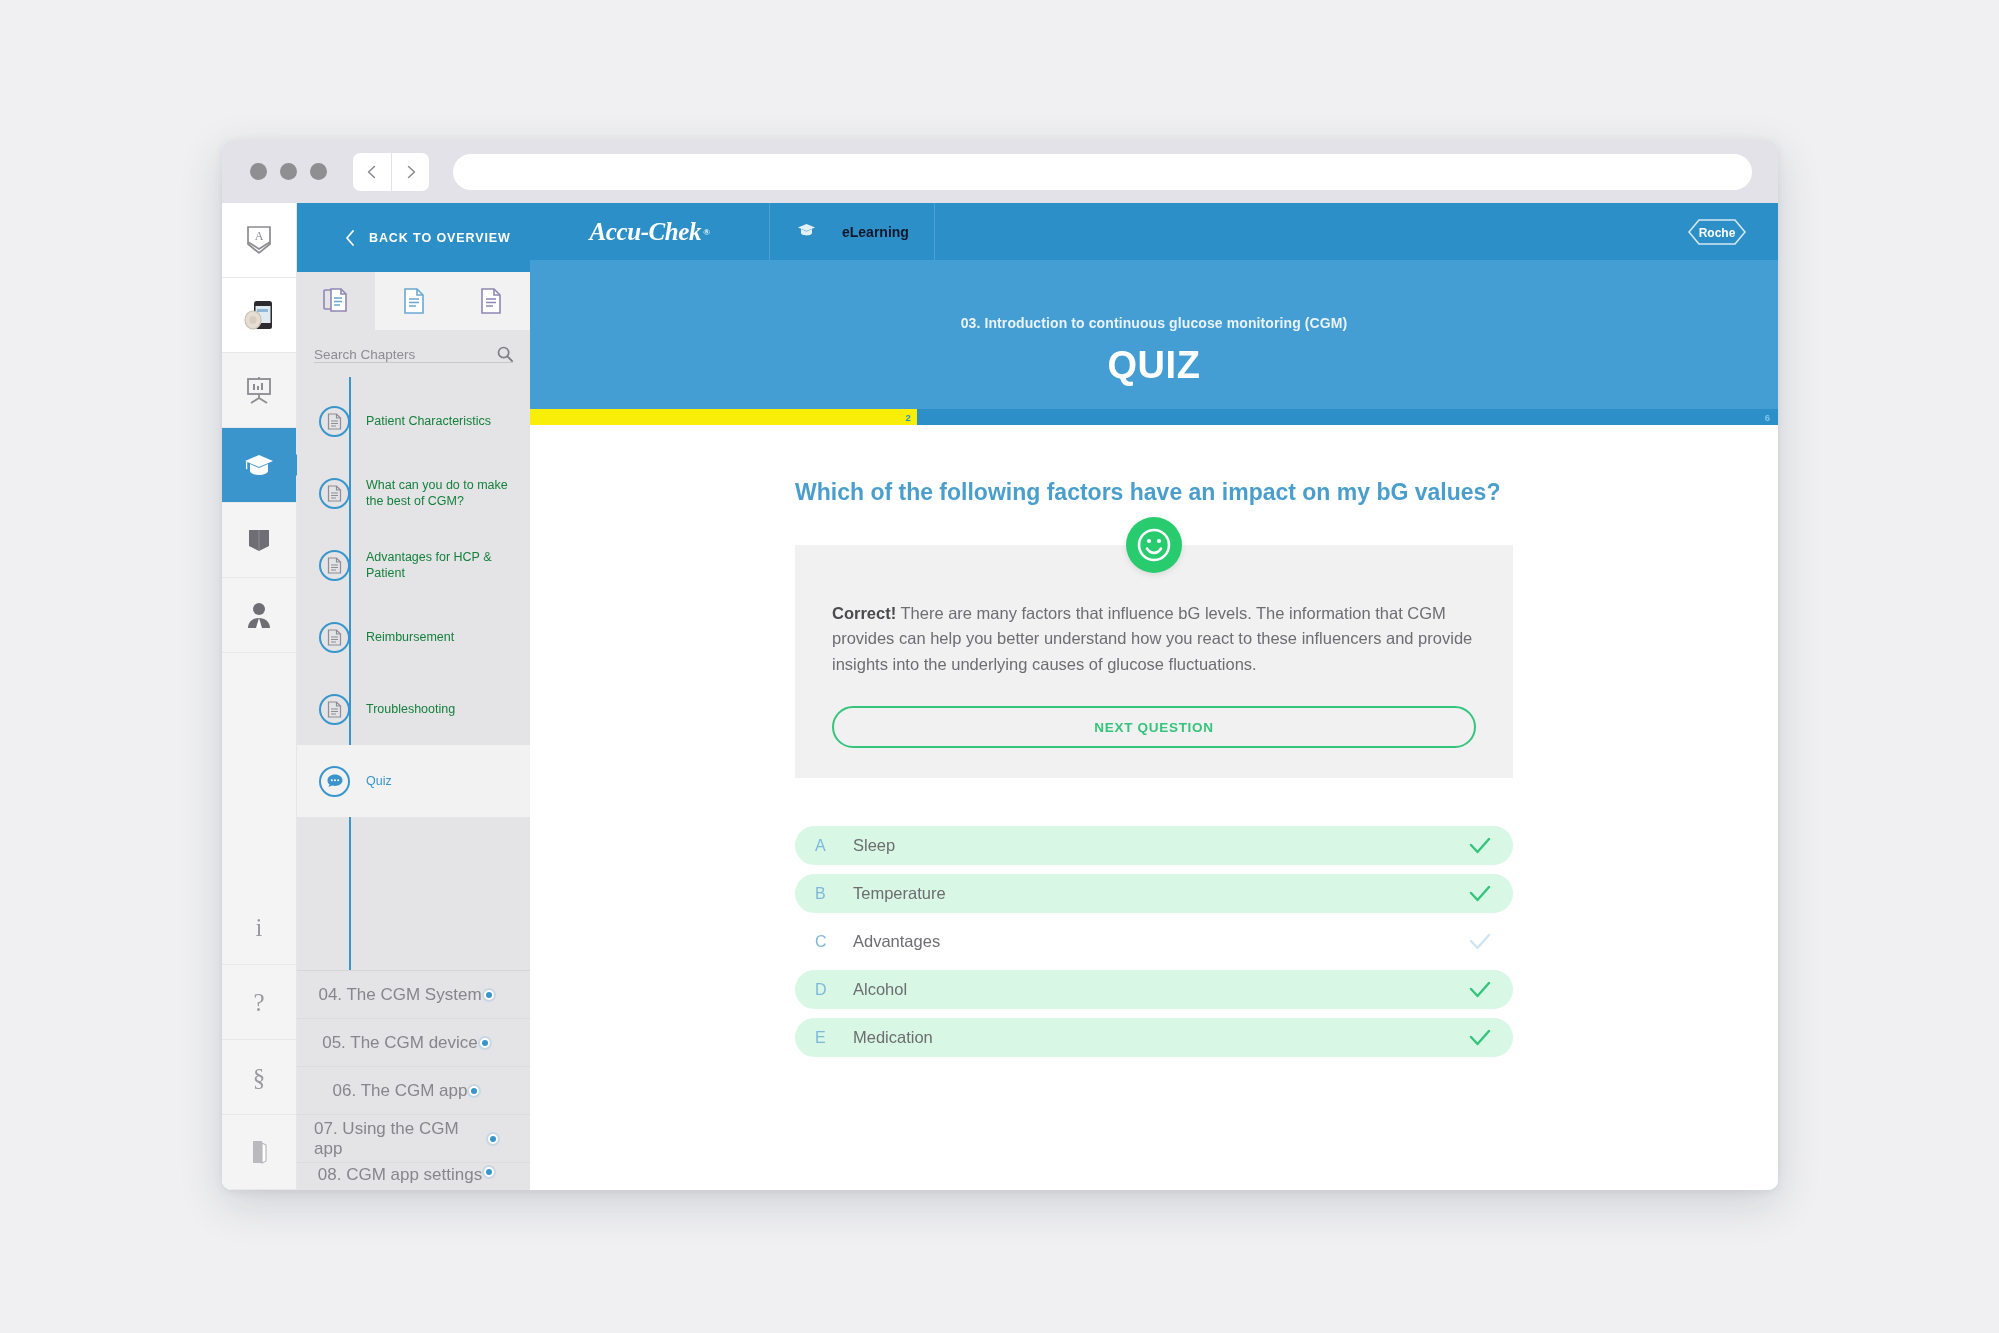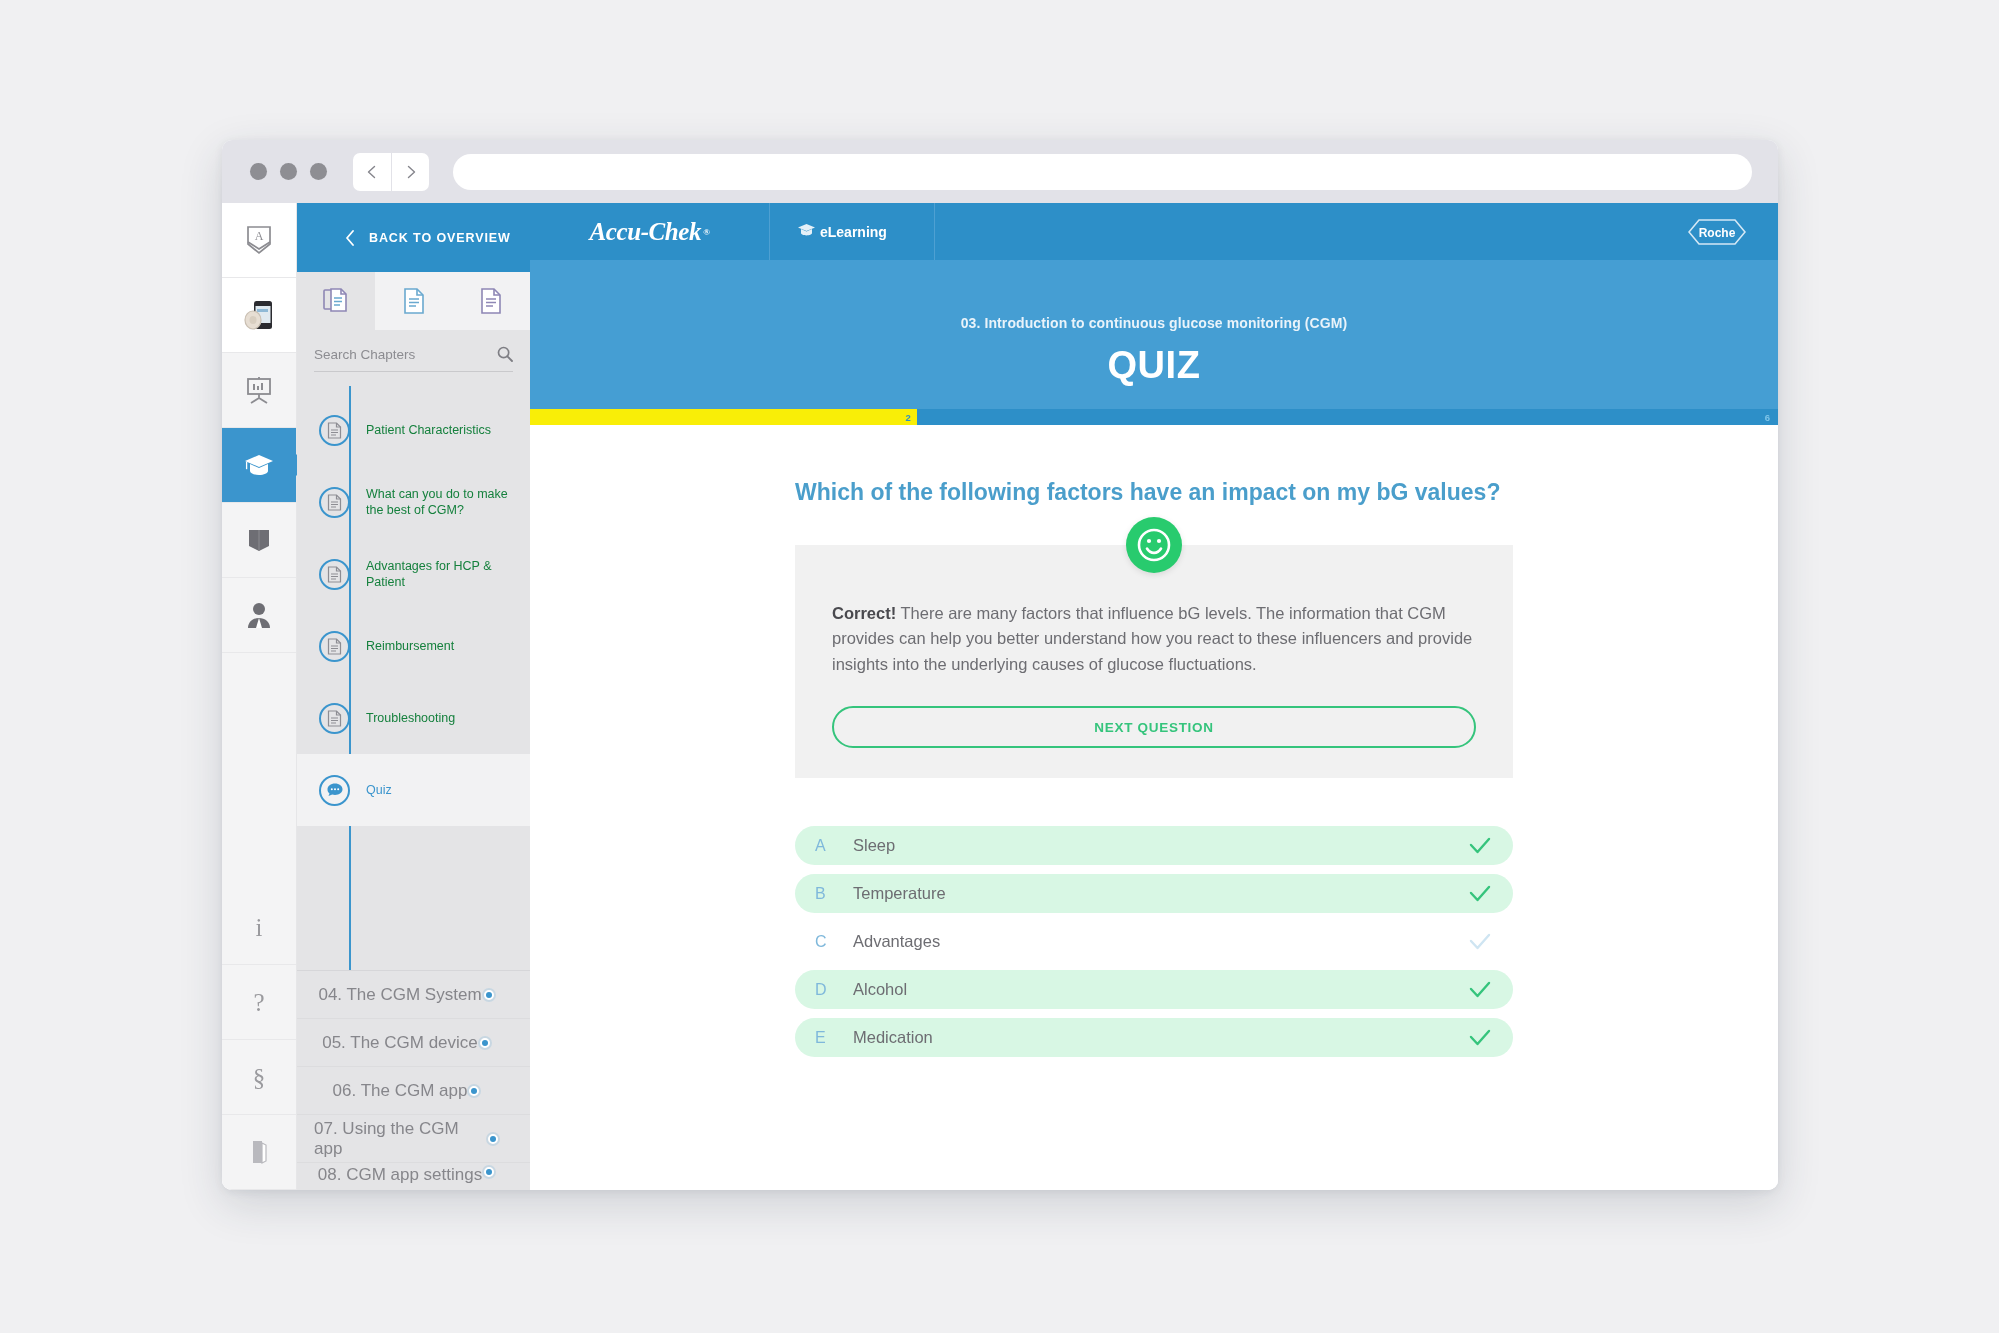--- a/index.html
+++ b/index.html
@@ -119,21 +119,20 @@
     flex: 1;
     display: flex; align-items: center; justify-content: center;
   }
   .tab.active { background: #e4e4e6; }
   .tab svg { display: block; }
 
   .searchwrap { padding: 16px 17px 0 17px; }
   .searchrow {
     display: flex; align-items: center;
     border-bottom: 1px solid #c9c9cc;
-    padding-bottom: 9px;
   }
   .searchrow input {
     flex: 1;
     border: none; outline: none; background: transparent;
     font-family: "Liberation Sans", sans-serif;
     font-size: 13.5px;
     color: #6d6d72;
   }
   .searchrow input::placeholder { color: #8c8c91; }
   .search-icon { color: #7e7e84; display: flex; }
@@ -217,24 +216,24 @@
     font-family: "Liberation Serif", serif;
     font-style: italic;
     font-weight: bold;
     font-size: 25px;
     letter-spacing: -0.4px;
     position: relative;
   }
   .brand sup { font-size: 9px; font-style: normal; vertical-align: super; margin-left: 2px; }
   .elearn {
     width: 165px;
-    display: flex; align-items: center; gap: 4px;
+    display: flex; align-items: center; gap: 26px;
     padding-left: 27px;
     border-right: 1px solid #4ea0d2;
-    color: #ffffff;
+    color: #0f172a;
     font-size: 14px;
     font-weight: bold;
   }
   .topbar-spacer { flex: 1; }
   .roche {
     display: flex; align-items: center;
     padding-right: 32px;
   }
 
   .hero {

